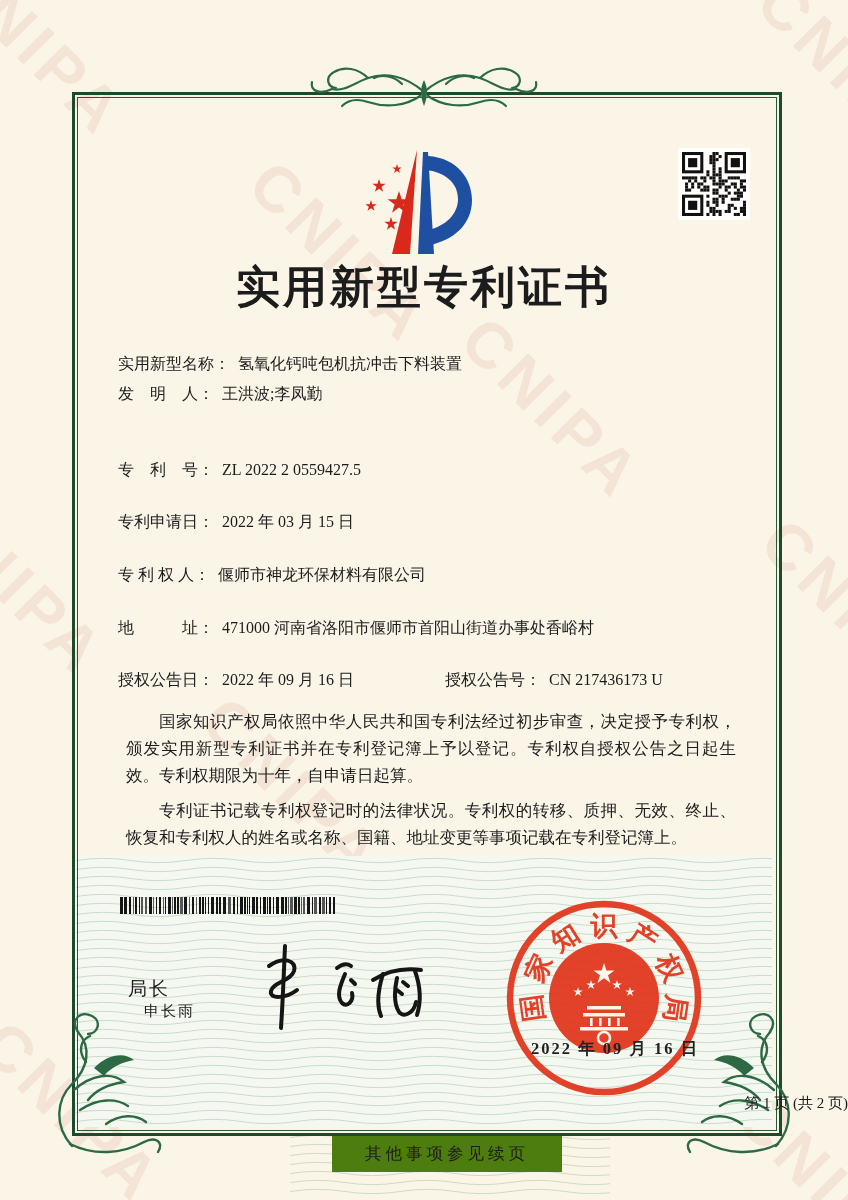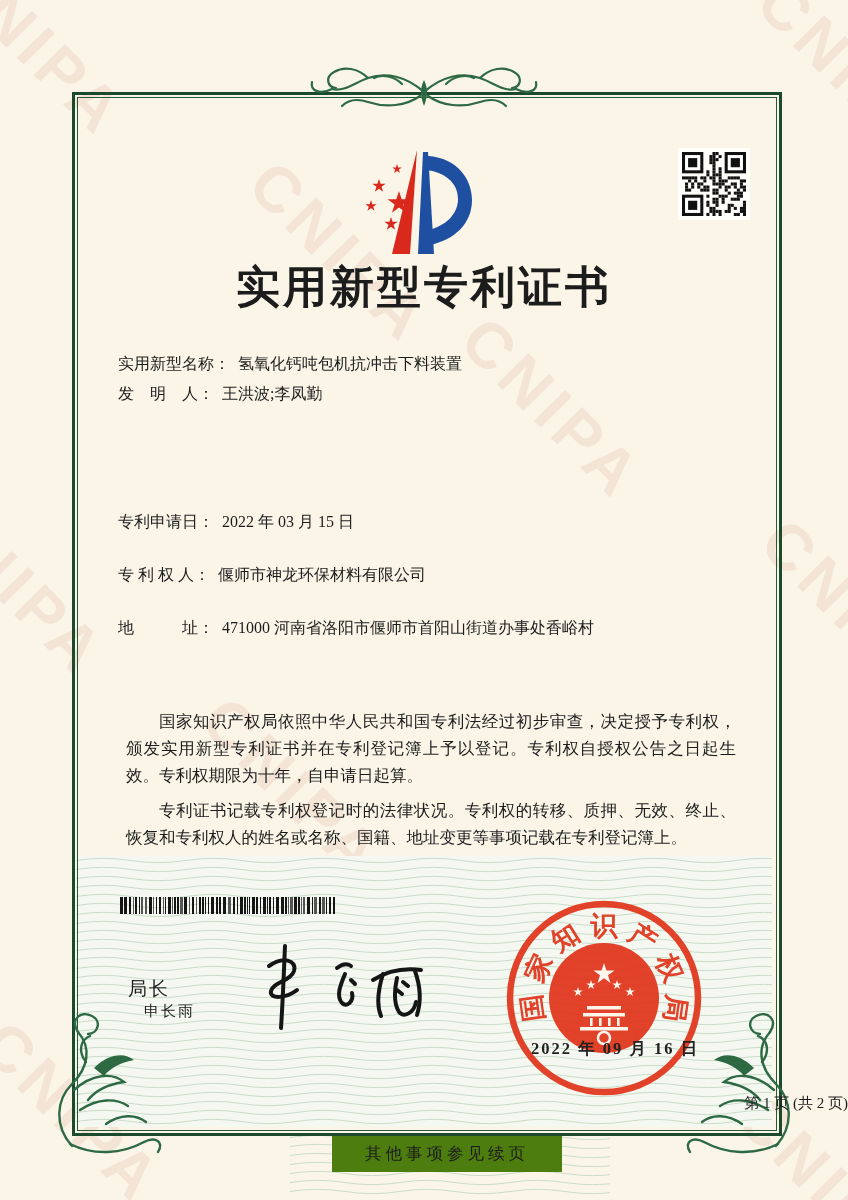--- a/index.html
+++ b/index.html
@@ -282,28 +282,37 @@
   </div>
 
   <div class="abs row" style="top:354px">
     <span>实用新型名称：</span><span class="val">氢氧化钙吨包机抗冲击下料装置</span>
   </div>
 
   <div class="abs" id="title">实用新型专利证书</div>
   <div class="abs row" style="top:384px">
     <span>发　明　人：</span><span class="val">王洪波;李凤勤</span>
   </div>
+  <div class="abs row" style="top:460px">
+    <span>专　利　号：</span><span class="val">ZL 2022 2 0559427.5</span>
+  </div>
   <div class="abs row" style="top:512px">
     <span>专利申请日：</span><span class="val">2022 年 03 月 15 日</span>
   </div>
   <div class="abs row" style="top:565px">
     <span>专 利 权 人：</span><span class="val">偃师市神龙环保材料有限公司</span>
   </div>
   <div class="abs row" style="top:618px">
     <span>地　　　址：</span><span class="val">471000 河南省洛阳市偃师市首阳山街道办事处香峪村</span>
+  </div>
+  <div class="abs row" style="top:670px">
+    <span>授权公告日：</span><span class="val">2022 年 09 月 16 日</span>
+    <span class="pair2">
+      <span>授权公告号：</span><span class="val">CN 217436173 U</span>
+    </span>
   </div>
 
   <div class="abs" id="body-text">
     <p>国家知识产权局依照中华人民共和国专利法经过初步审查，决定授予专利权，颁发实用新型专利证书并在专利登记簿上予以登记。专利权自授权公告之日起生效。专利权期限为十年，自申请日起算。</p>
     <p>专利证书记载专利权登记时的法律状况。专利权的转移、质押、无效、终止、恢复和专利权人的姓名或名称、国籍、地址变更等事项记载在专利登记簿上。</p>
   </div>
 
   <svg class="abs" id="barcode" width="216" height="17">
       <rect x="0" y="0" width="3" height="17" fill="#151515"></rect>
       <rect x="4" y="0" width="3" height="17" fill="#151515"></rect>

